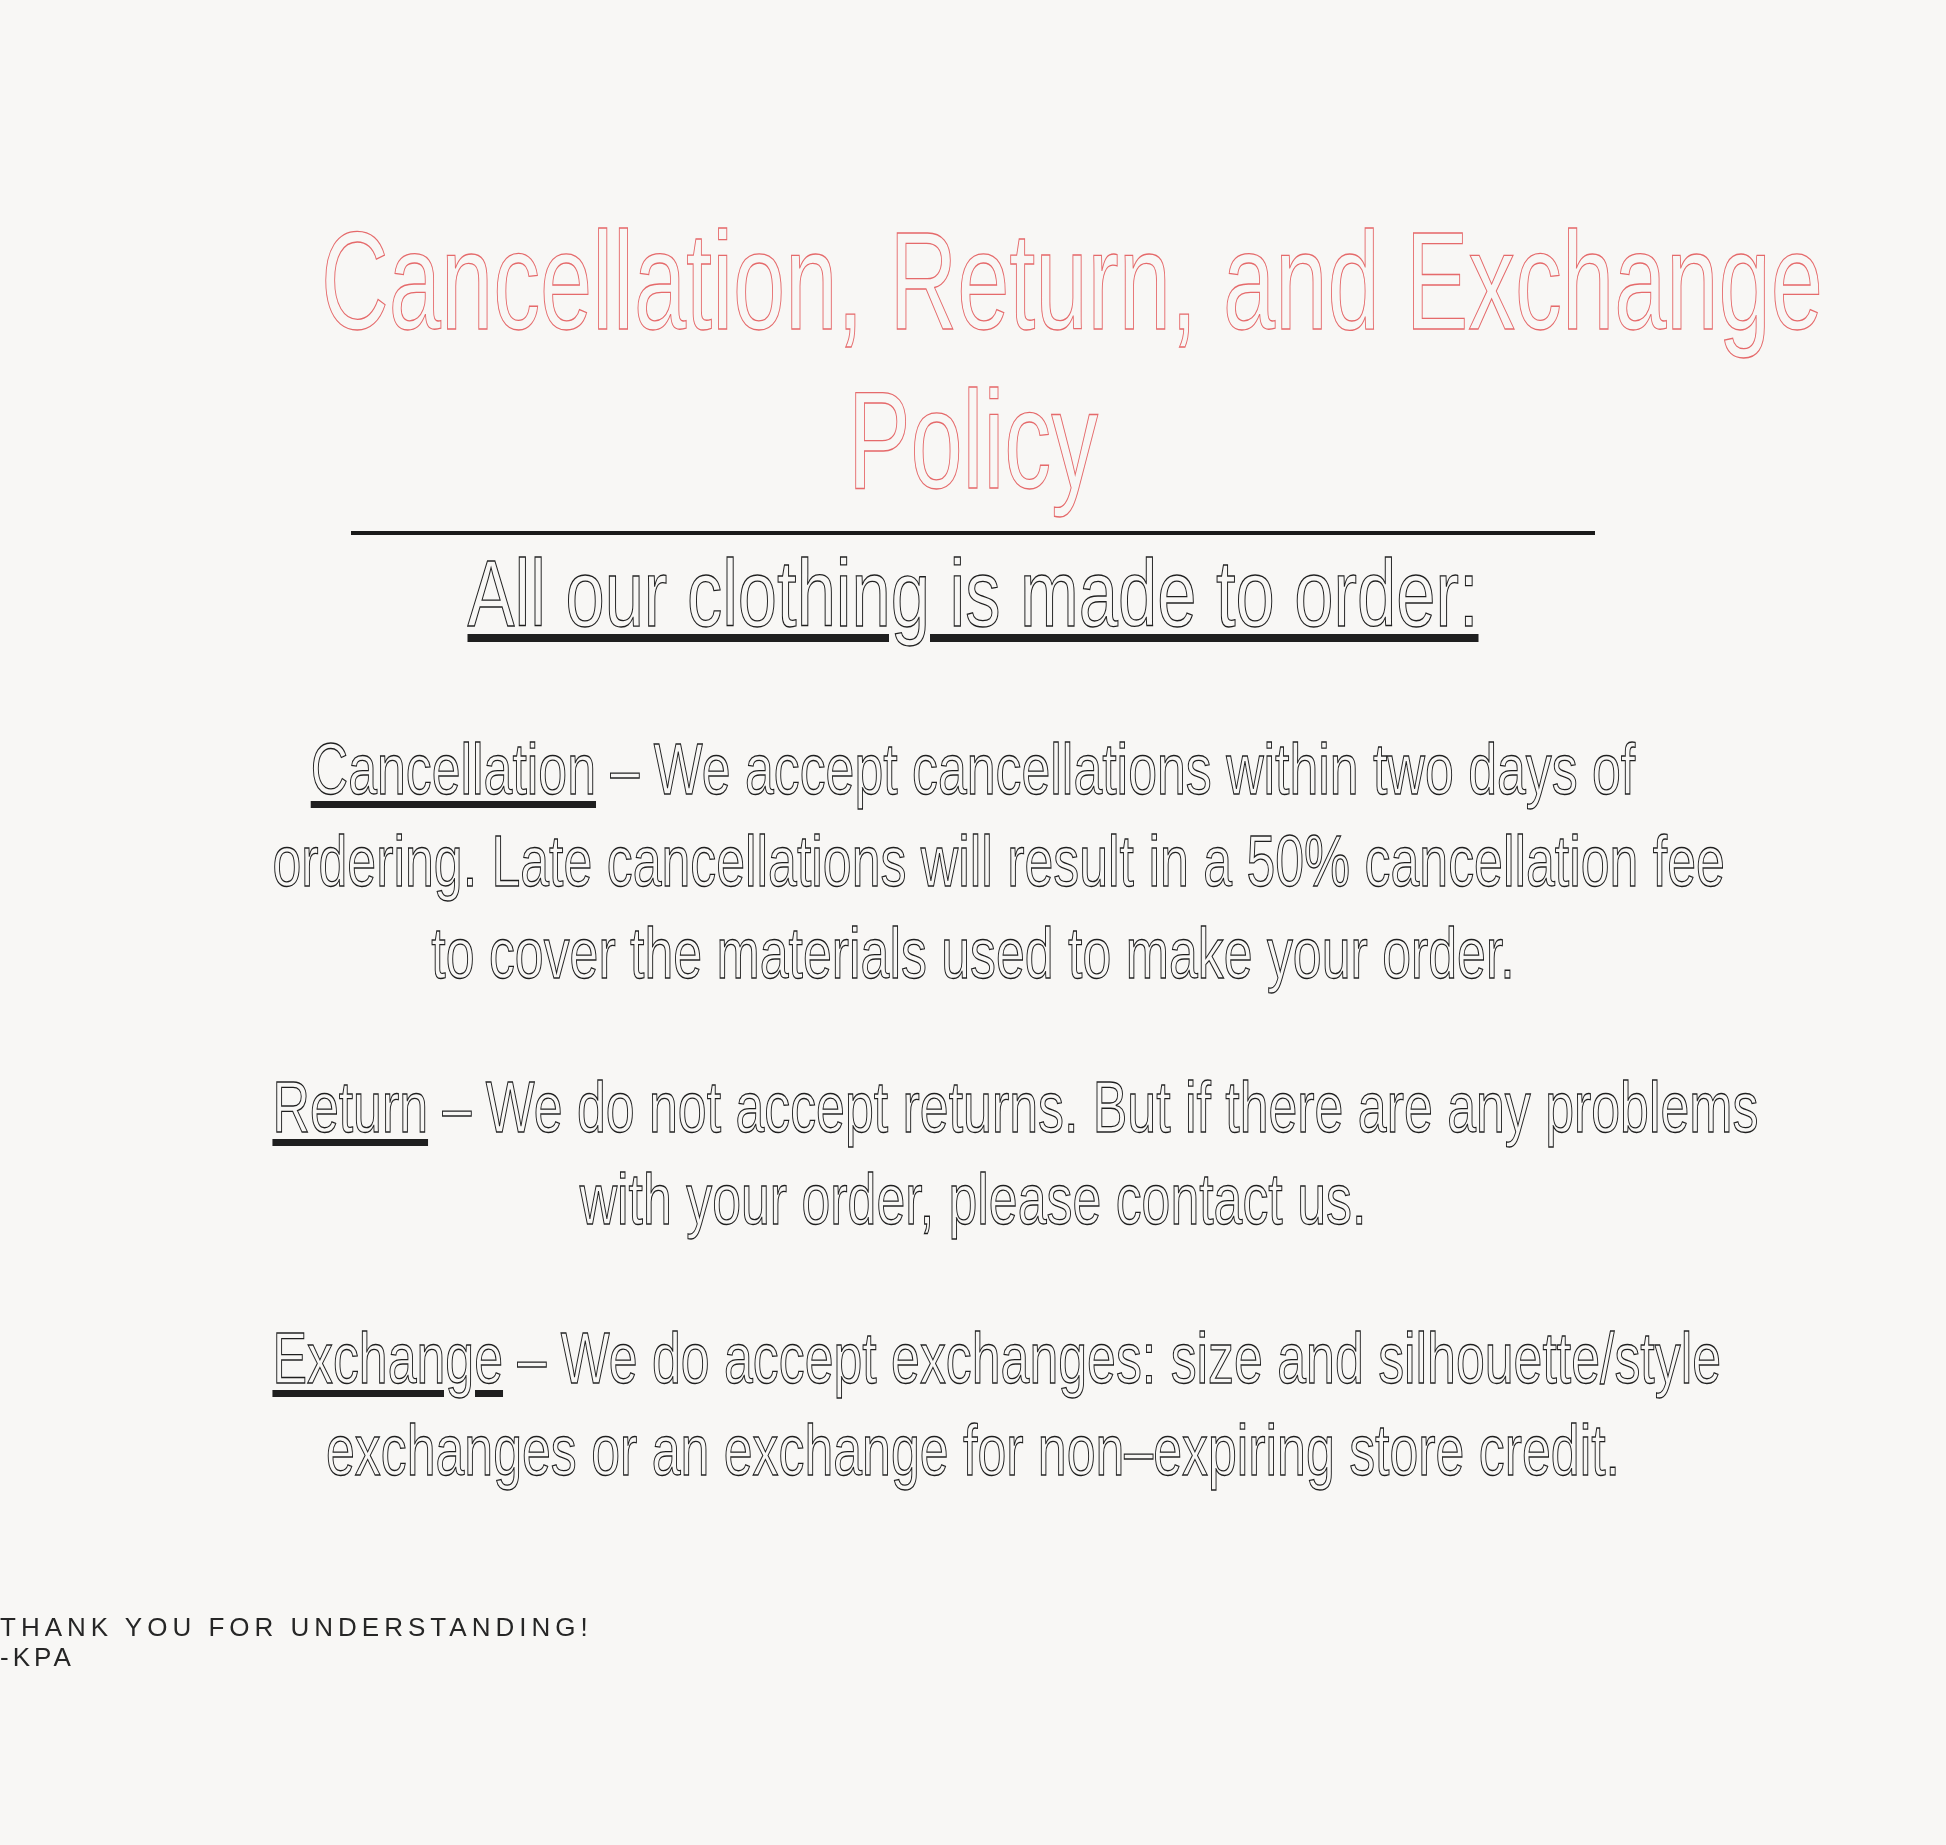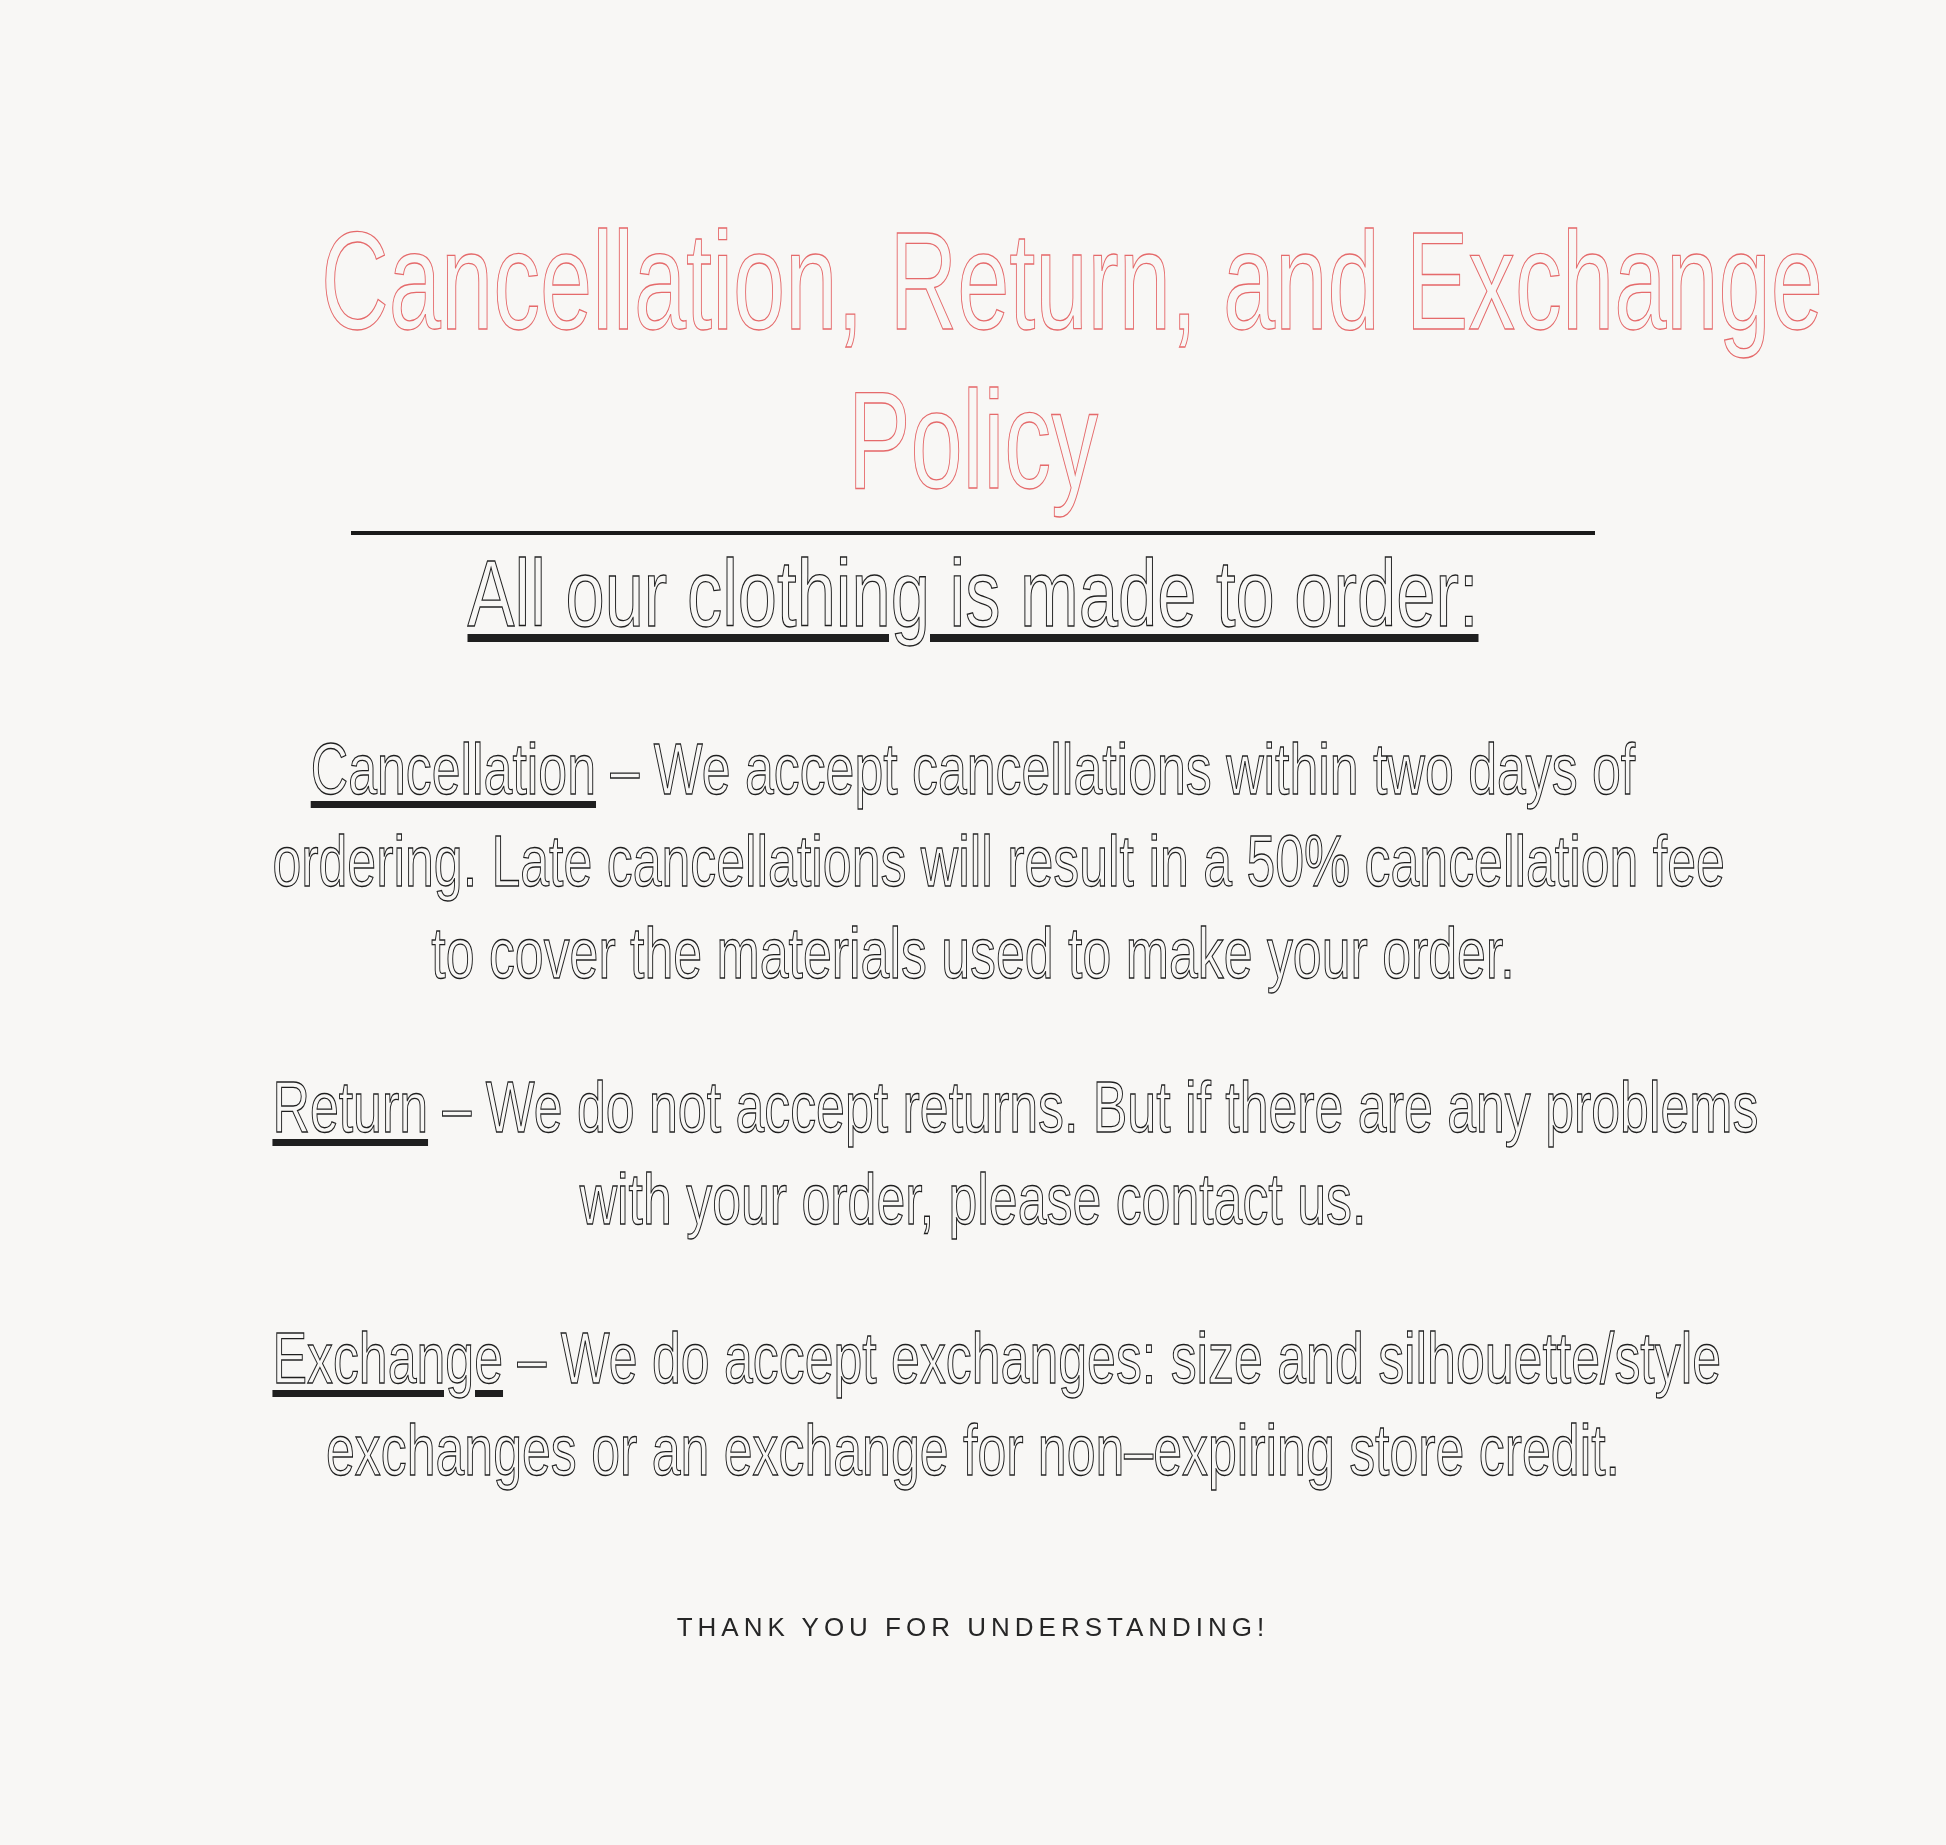--- a/index.html
+++ b/index.html
@@ -85,21 +85,21 @@
       text-decoration-thickness: 7px;
       text-underline-offset: 7px;
     }
     .policy-line { display: block; }
 
     .footer {
       position: absolute;
       top: 1612px;
       left: 0;
       width: 100%;
-      text-align: center;
+      text-align: left;
       color: #262626;
       font-size: 26px;
       line-height: 30px;
     }
     .footer-line-1 { display: block; letter-spacing: 5px; }
     .footer-line-2 { display: block; letter-spacing: 4px; }
   </style>
 </head>
 <body>
 
@@ -127,15 +127,16 @@
     <span class="policy-line nowrap">with your order, please contact us.</span>
   </section>
 
   <section class="policy policy-exchange hairline dark">
     <span class="policy-line nowrap"><span class="term">Exchange</span> <span>– We do accept exchanges: size and silhouette/style</span></span>
     <span class="policy-line nowrap">exchanges or an exchange for non–expiring store credit.</span>
   </section>
 
   <footer class="footer">
     <span class="footer-line-1">THANK YOU FOR UNDERSTANDING!</span>
+    <span class="footer-line-2">-KPA</span>
   </footer>
 
 </div>
 
 </body></html>

